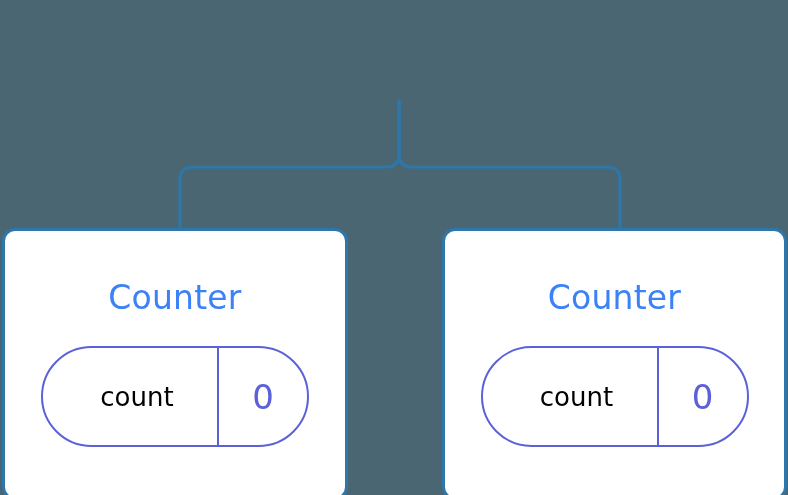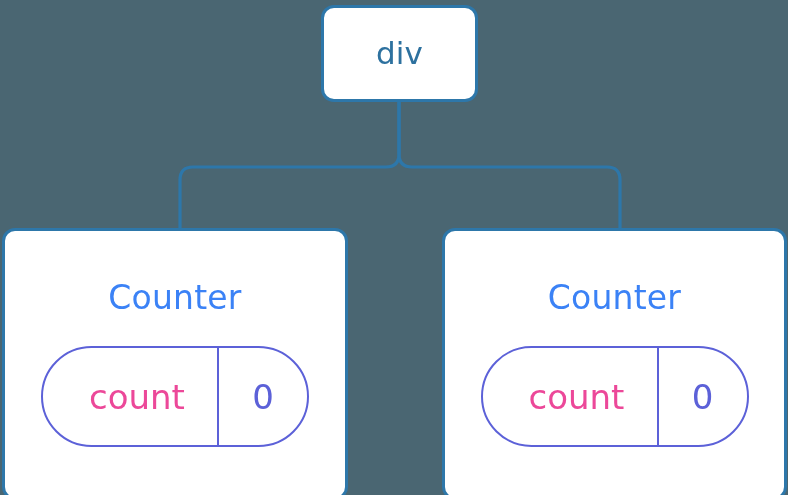--- a/index.html
+++ b/index.html
@@ -81,22 +81,22 @@
     box-sizing: border-box;
     display: flex;
     align-items: stretch;
     background: transparent;
   }
   .pill-key {
     flex: 0 0 174px;
     display: flex;
     align-items: center;
     justify-content: center;
-    font-size: 34px;
-    color: #ec4899;
+    font-size: 26px;
+    color: #000000;
     line-height: 1;
     padding-left: 14px;
     box-sizing: border-box;
   }
   .pill-divider {
     width: 2px;
     background: #5c61d8;
     flex: 0 0 2px;
   }
   .pill-value {
@@ -112,23 +112,20 @@
 </head>
 <body>
 
 <div id="diagram-root">
 
   <svg class="connector-layer" viewBox="0 0 788 495" width="788" height="495" xmlns="http://www.w3.org/2000/svg">
     <path d="M 399 101 L 399 154 Q 399 167 386 167 L 193 167 Q 180 167 180 180 L 180 230" fill="none" stroke="#2d77aa" stroke-width="3.2" stroke-linecap="round"></path>
     <path d="M 399 101 L 399 154 Q 399 167 412 167 L 607 167 Q 620 167 620 180 L 620 230" fill="none" stroke="#2d77aa" stroke-width="3.2" stroke-linecap="round"></path>
   </svg>
 
-  <div class="node-box" id="node-div">
-    <div class="node-title-root">div</div>
-  </div>
 
   <div class="node-box" id="node-counter-left">
     <div class="node-title">Counter</div>
     <div class="state-pill">
       <div class="pill-key">count</div>
       <div class="pill-divider"></div>
       <div class="pill-value">0</div>
     </div>
   </div>
 

